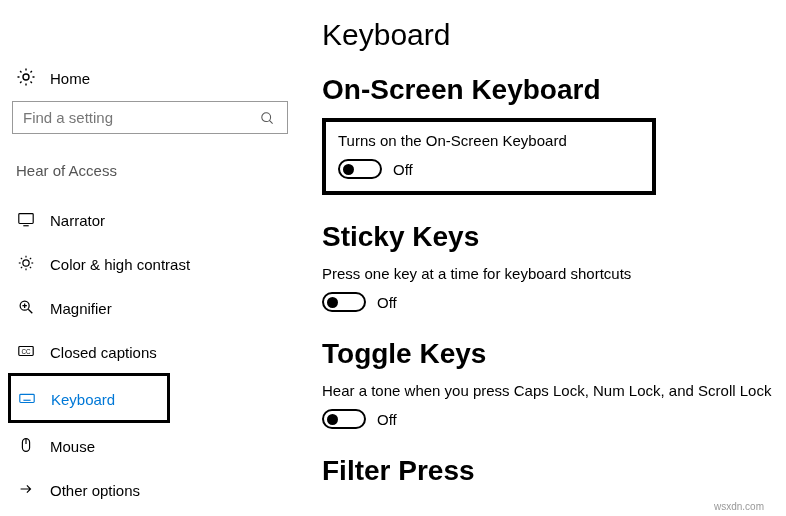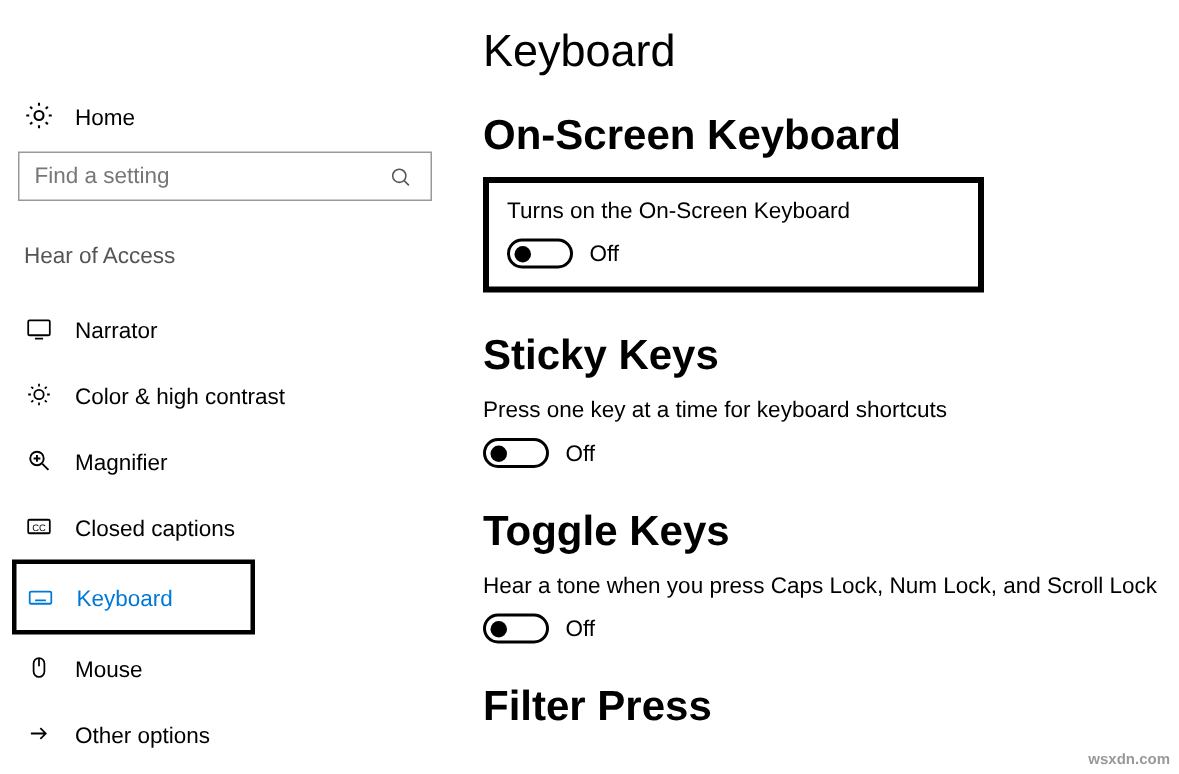--- a/index.html
+++ b/index.html
@@ -107,25 +107,24 @@
     .toggle-label { font-size: 15px; }
     .highlight-box-2 {
       border: 4px solid #000;
       padding: 10px 12px 2px 12px;
       width: 334px;
       margin-bottom: 26px;
     }
     .highlight-box-2 .toggle-row { margin-bottom: 10px; }
     .watermark {
       position: fixed;
-      right: 6px;
+      right: 22px;
       bottom: 4px;
       font-size: 10px;
       color: #999;
-      font-weight: bold;
     }
   </style>
 </head>
 <body>
 
 <div class="sidebar">
   <div class="home-row">
     <span class="icon">
       <svg viewBox="0 0 20 20" width="20" height="20" fill="none" stroke="#000" stroke-width="1.4">
         <circle cx="10" cy="10" r="3"></circle>

